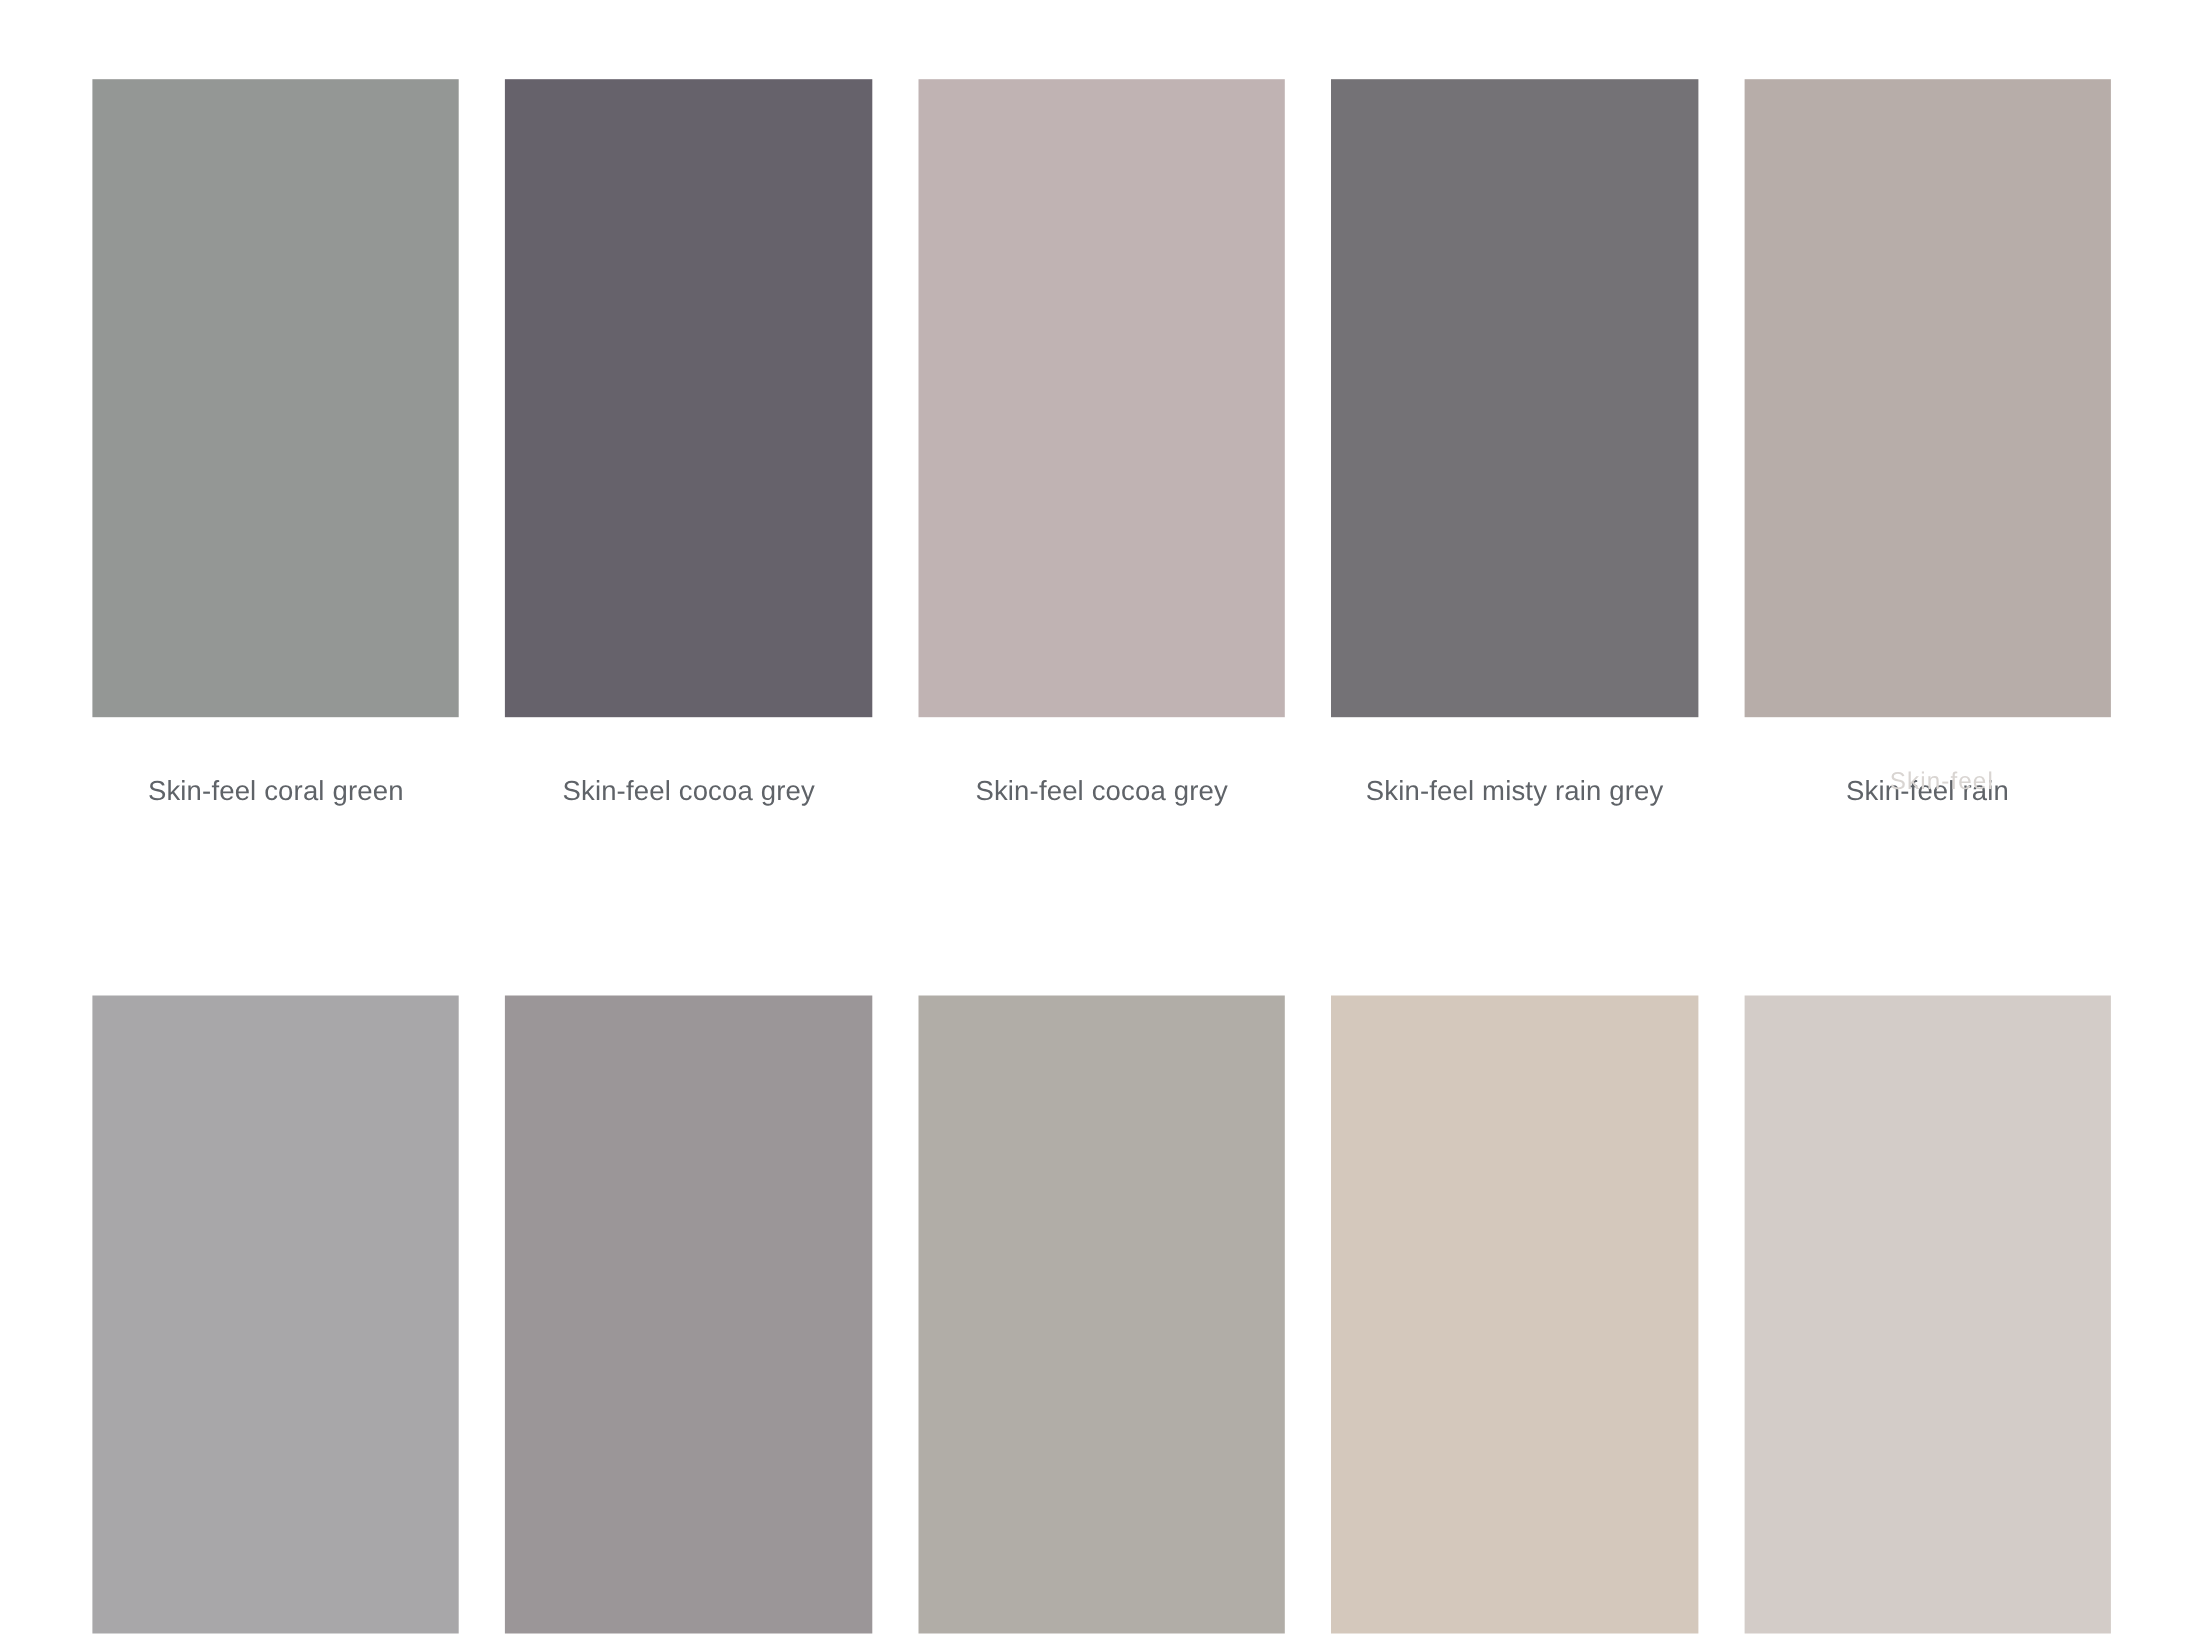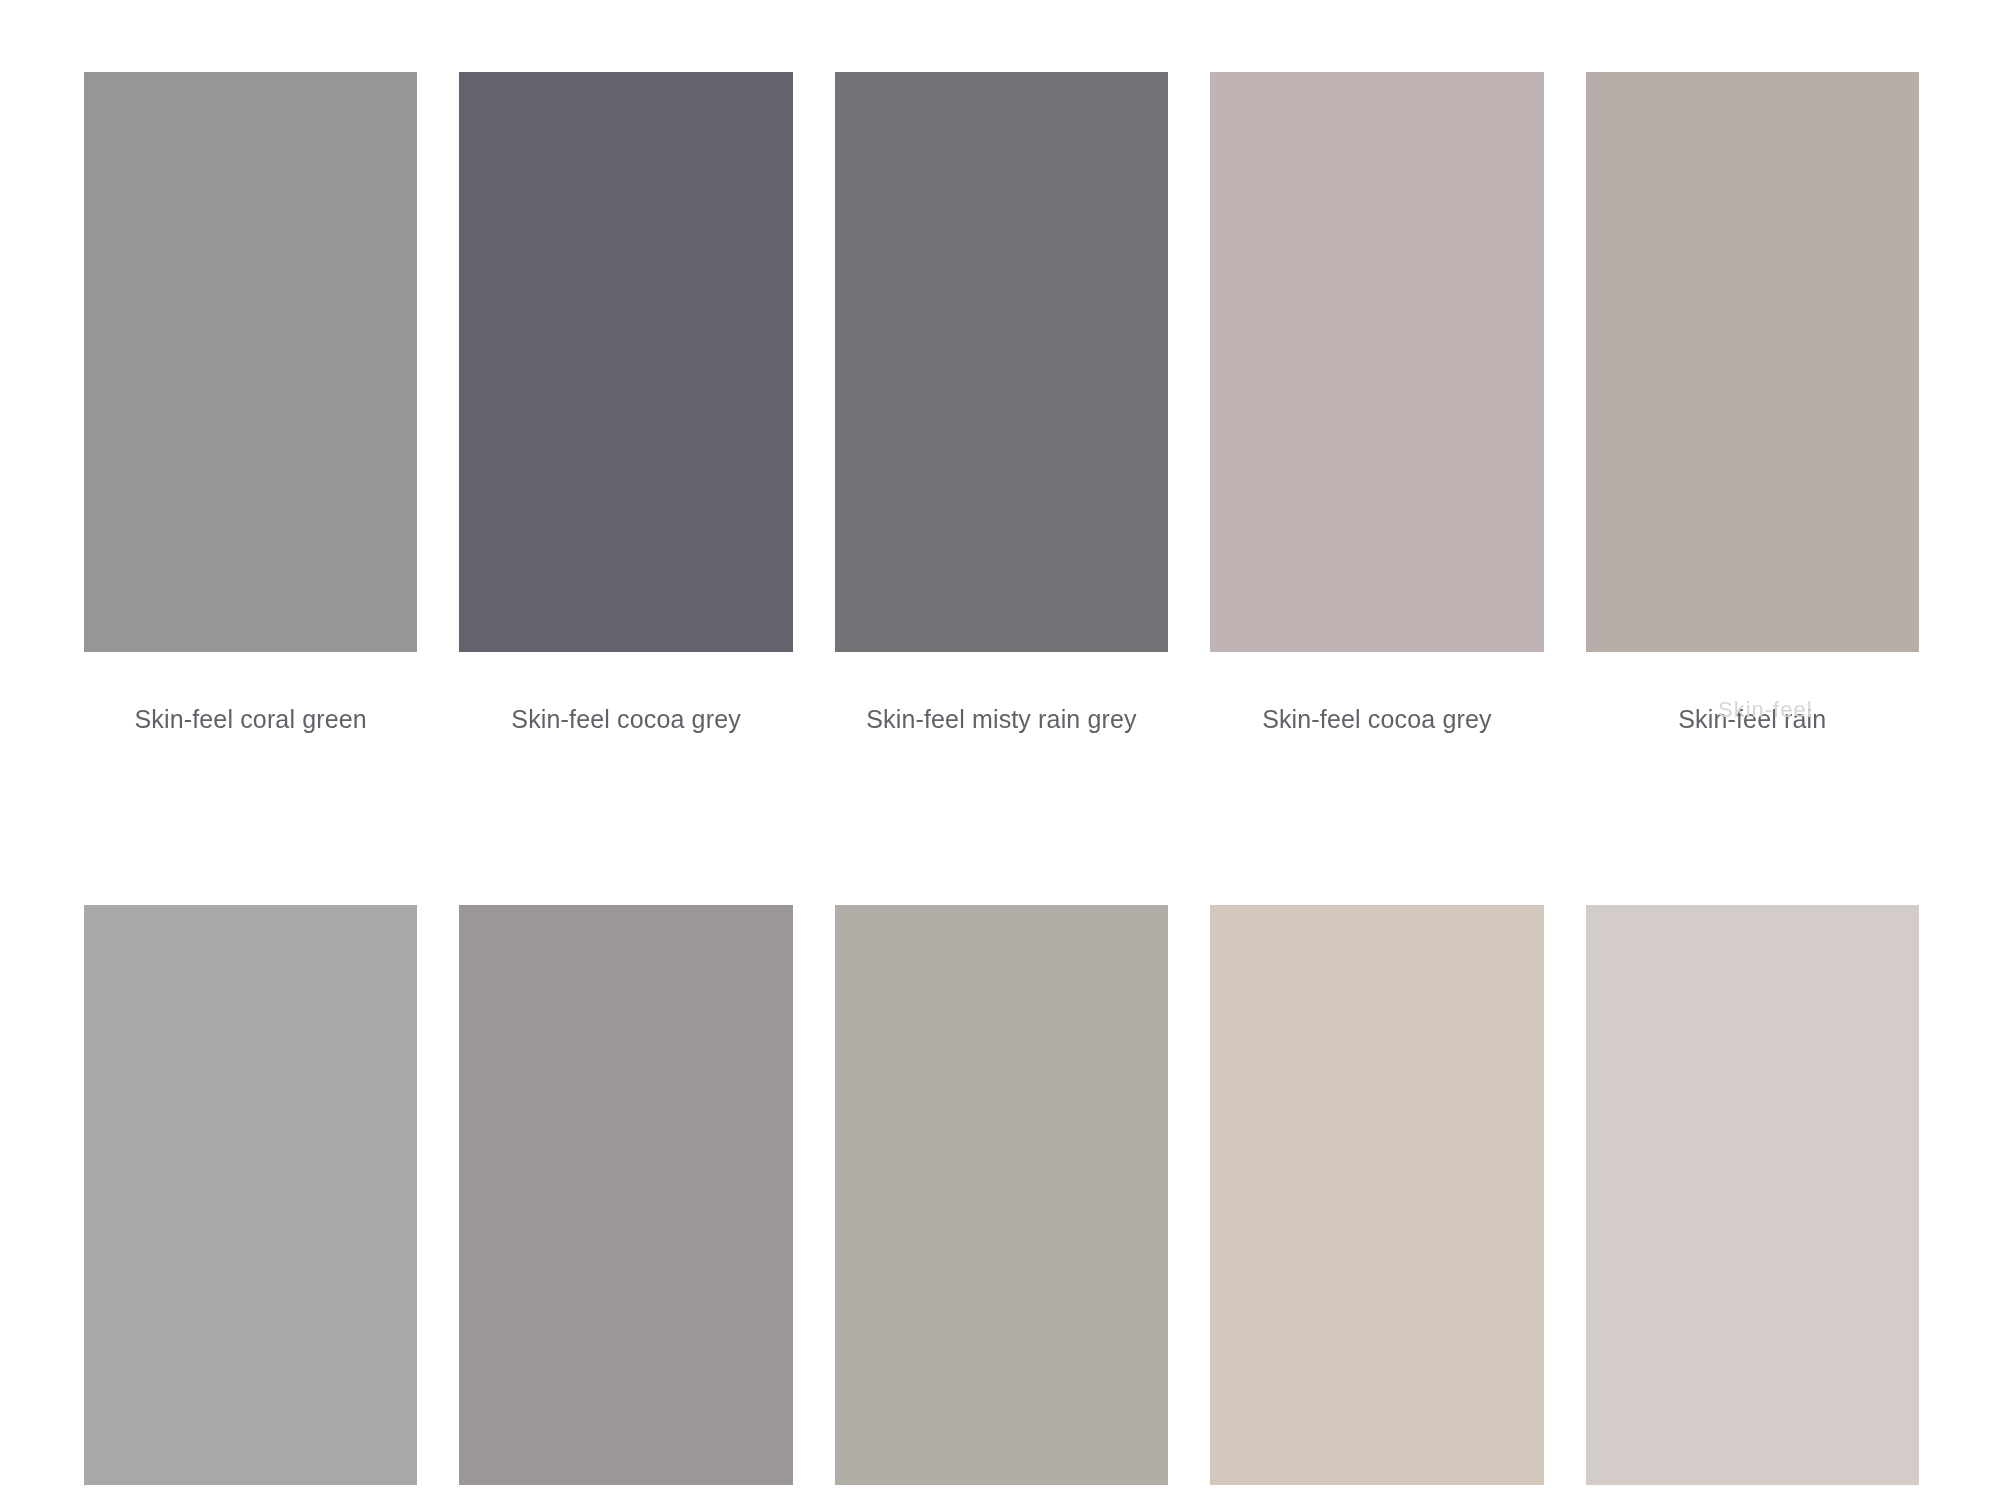--- a/index.html
+++ b/index.html
@@ -77,27 +77,27 @@
       <div class="swatch-chip" style="background-color: rgb(148, 151, 149);"></div>
       <div class="swatch-label" style="color: rgb(95, 99, 104);">Skin-feel coral green</div>
     </div>
 
     <div class="swatch-cell">
       <div class="swatch-chip" style="background-color: rgb(102, 98, 107);"></div>
       <div class="swatch-label" style="color: rgb(95, 99, 104);">Skin-feel cocoa grey</div>
     </div>
 
     <div class="swatch-cell">
-      <div class="swatch-chip" style="background-color: rgb(116, 114, 118);"></div>
-      <div class="swatch-label" style="color: rgb(95, 99, 104);">Skin-feel misty rain grey</div>
+      <div class="swatch-chip" style="background-color: rgb(192, 179, 179);"></div>
+      <div class="swatch-label" style="color: rgb(95, 99, 104);">Skin-feel cocoa grey</div>
     </div>
 
     <div class="swatch-cell">
-      <div class="swatch-chip" style="background-color: rgb(192, 179, 179);"></div>
-      <div class="swatch-label" style="color: rgb(95, 99, 104);">Skin-feel cocoa grey</div>
+      <div class="swatch-chip" style="background-color: rgb(116, 114, 118);"></div>
+      <div class="swatch-label" style="color: rgb(95, 99, 104);">Skin-feel misty rain grey</div>
     </div>
 
     <div class="swatch-cell">
       <div class="swatch-chip" style="background-color: rgb(183, 173, 169);"></div>
       <div class="swatch-label" style="color: rgb(95, 99, 104);">Skin-feel rain</div>
     </div>
 
   </div>
 
   <div class="swatch-row row-bottom">

